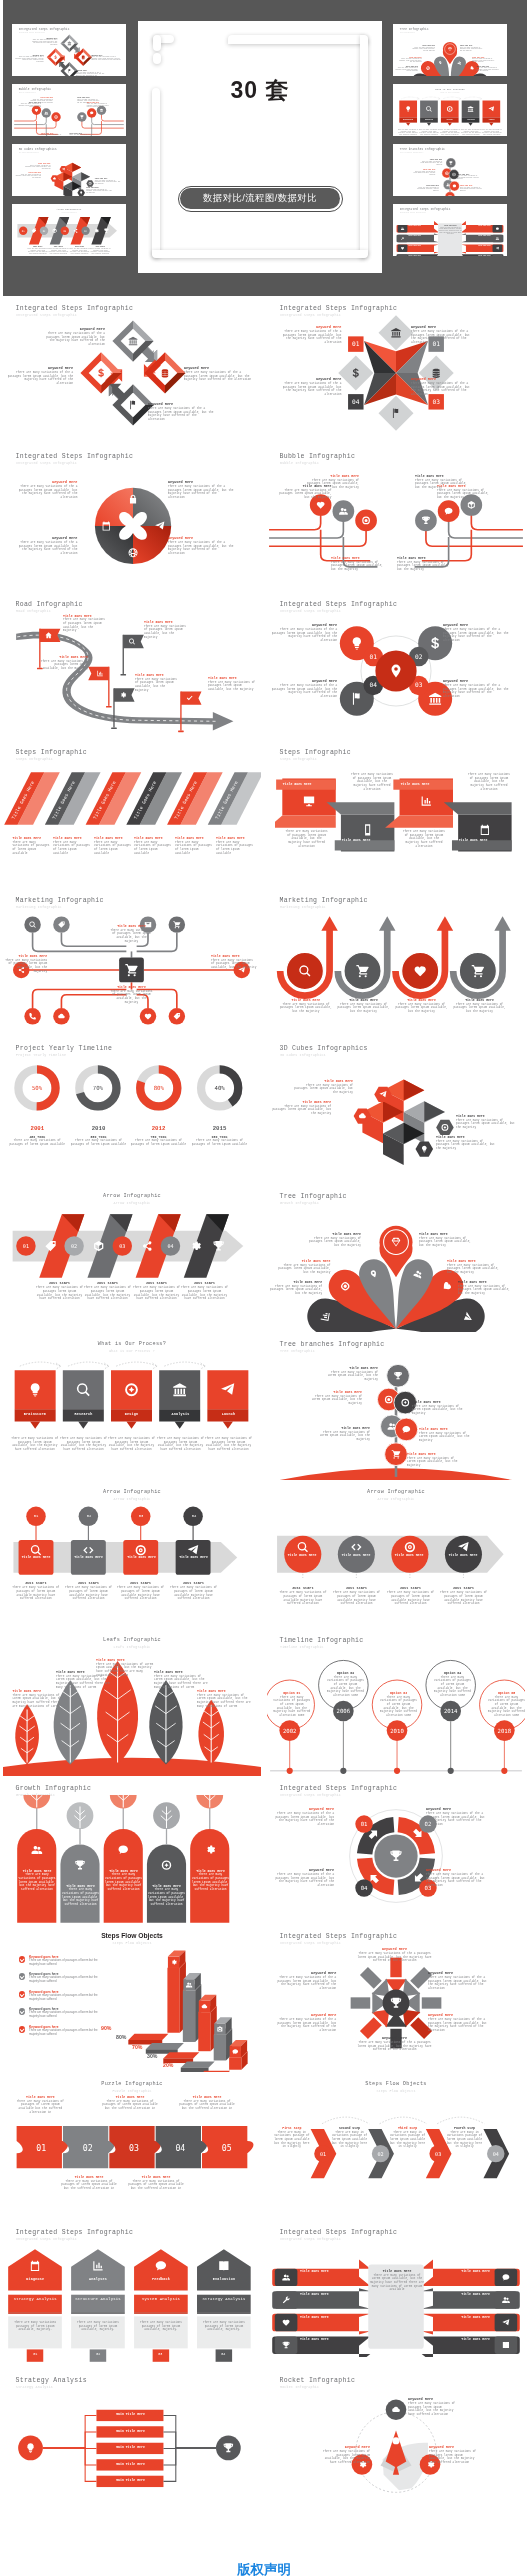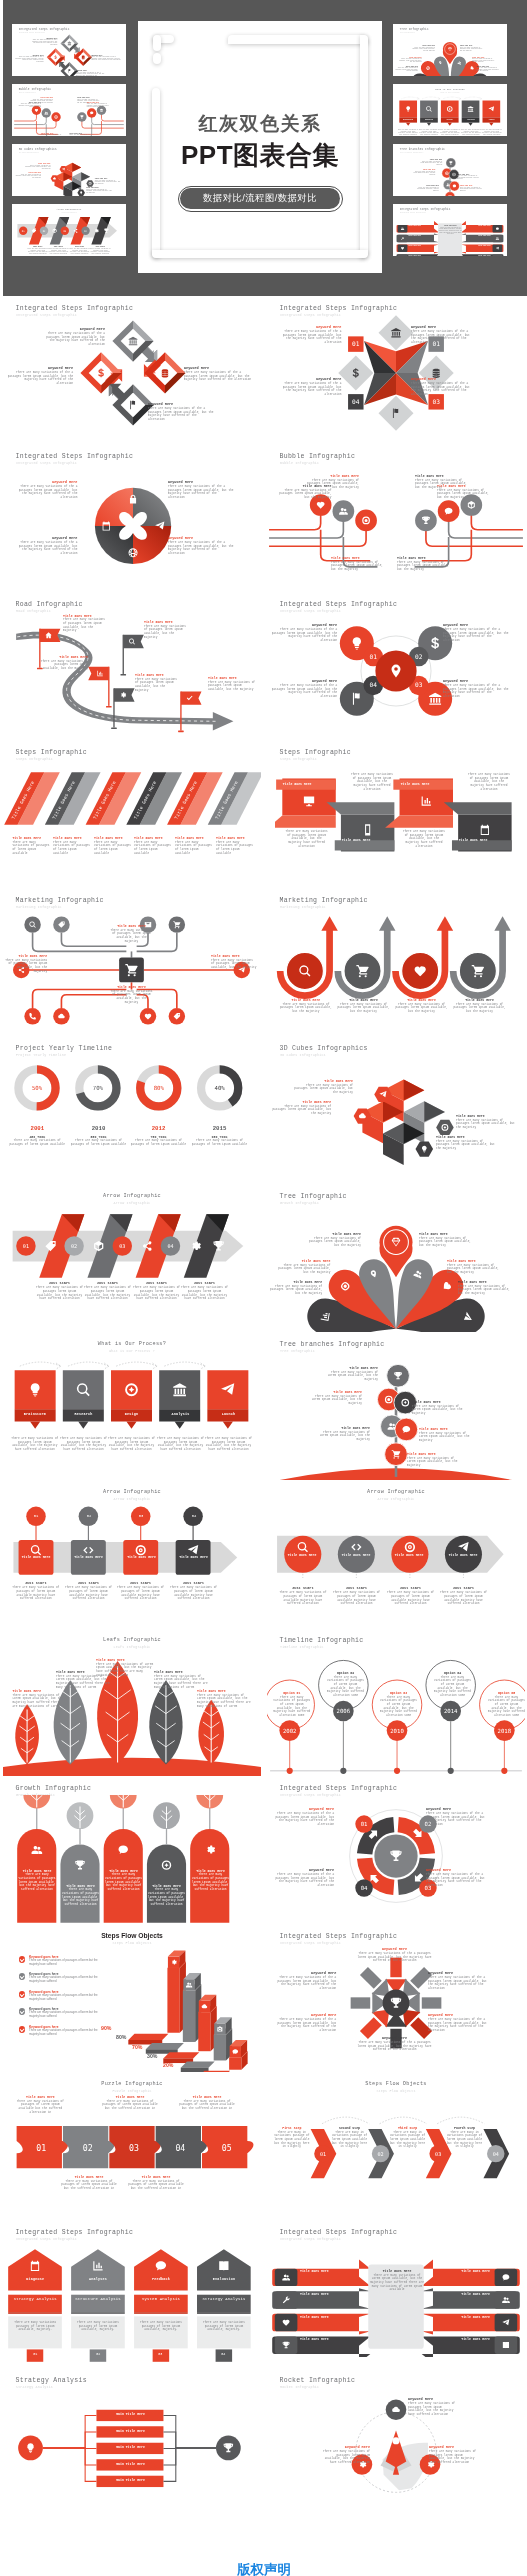--- a/index.html
+++ b/index.html
@@ -597,22 +597,21 @@
         </div>
       </div>
  <div class="cardwrap">
    <div class="fr" style="left:15px;top:14.4px;width:20.6px;height:7.7px;border-radius:4.1px"></div>
    <div class="fr" style="left:15px;top:14.4px;width:7.7px;height:15.5px;border-radius:4.1px"></div>
    <div class="fr" style="left:15px;top:32px;width:7.7px;height:11.3px;border-radius:4.1px"></div>
    <div class="fr" style="left:14px;top:67px;width:8.2px;height:170px;border-radius:4.1px"></div>
    <div class="fr" style="left:90px;top:14.4px;width:140px;height:8.2px;border-radius:4.1px 4.1px 0 0"></div>
    <div class="fr" style="left:222px;top:14.4px;width:8.2px;height:223px;border-radius:0 4.1px 4.1px 0"></div>
    <div class="fr" style="left:14px;top:229px;width:216px;height:8.2px;border-radius:0 0 4.1px 4.1px"></div>
-   <div class="hero-t csub">红灰双色关系</div>
-   <div class="hero-t ctit">PPT图表合集</div>
+   <div class="hero-t c30"><span>30</span> <span>套</span></div>
    <div class="cbadgeO"></div>
    <div class="cbadge">数据对比/流程图/数据对比</div>
  </div>
 </div>
 
 <div class="grid" style="position:absolute;left:0;top:0;width:528px;height:2219px">
 <div class="slide" style="left:0px;top:296px">
         <div class="st">Integrated Steps Infographic</div>
         <div class="ss">Integrated Steps Infographic</div>
         <svg class="art" style="left:3.1px;top:11.3px" width="258" height="134" viewBox="0 0 500 260">

